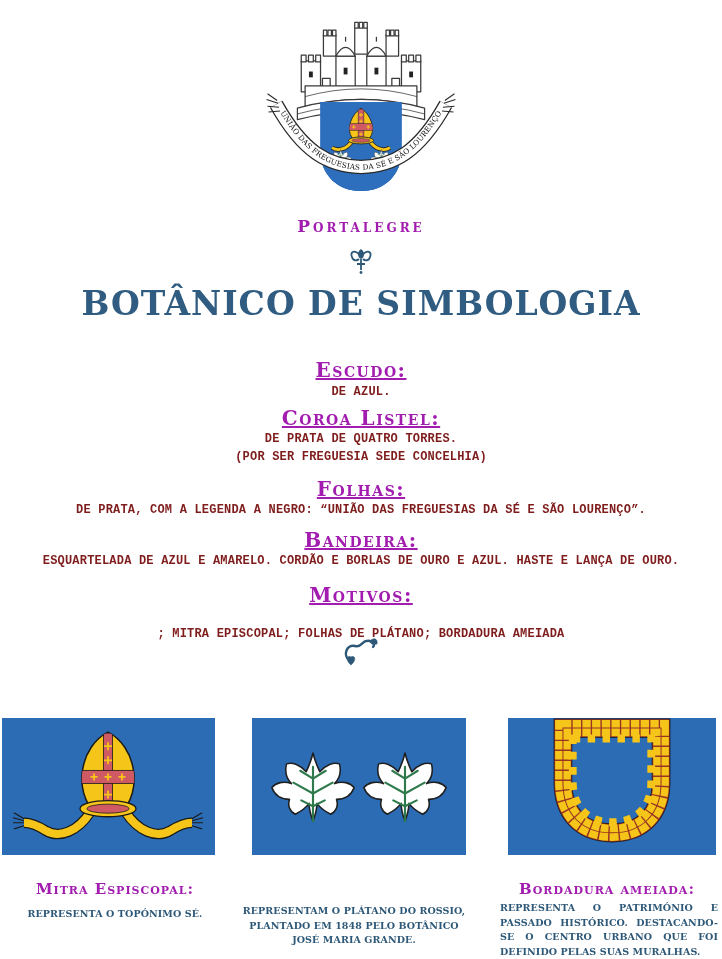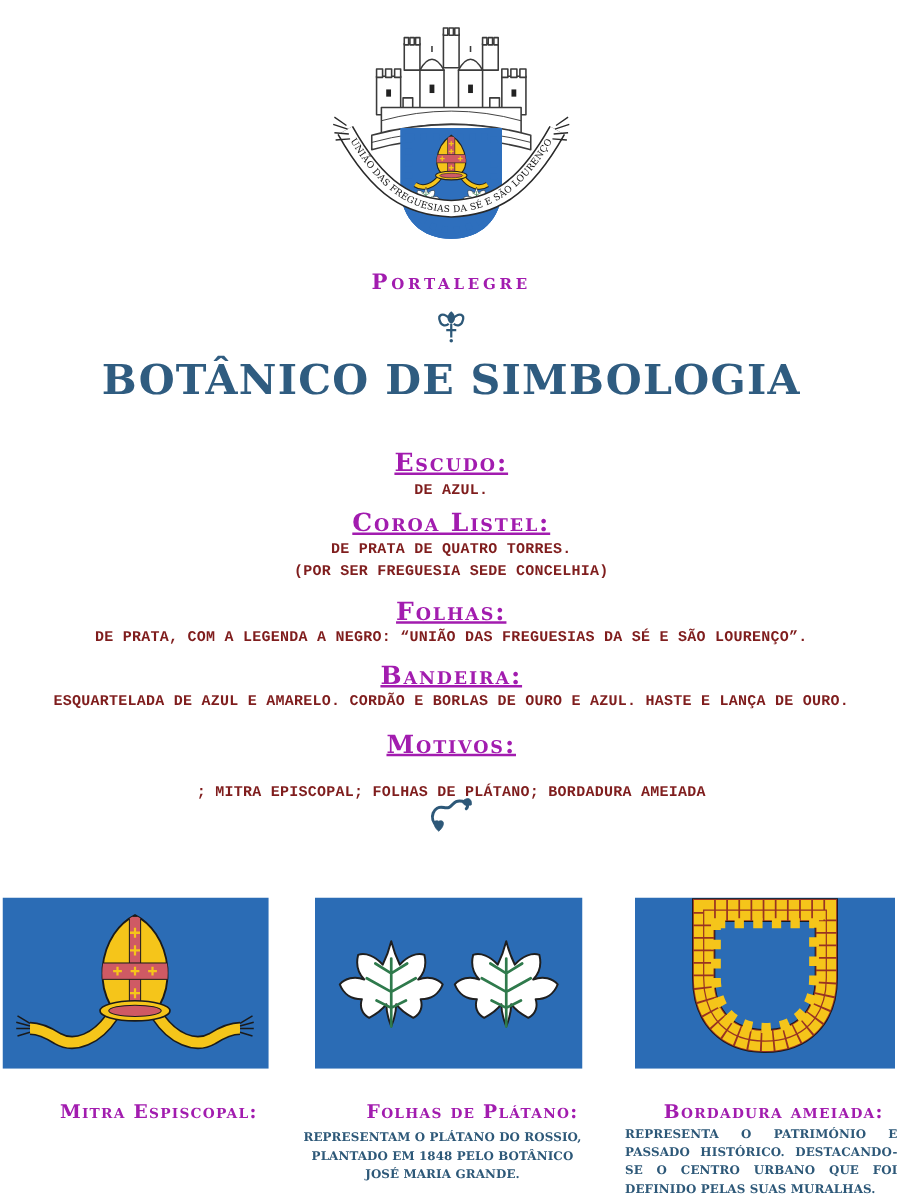--- a/index.html
+++ b/index.html
@@ -16,21 +16,21 @@
   #s2h{top:477px}#s2l0{top:503px}
   #s3h{top:528px}#s3l0{top:554px}
   #s4h{top:583px}#s4l0{top:627px}
   #orn1{top:246px}
   #orn2{top:636px}
   .panel{position:absolute;top:718px;height:137px;}
   #p1{left:2px;width:213px;}
   #p2{left:252px;width:214px;}
   #p3{left:508px;width:208px;}
   .panel svg{display:block;width:100%;height:100%;}
-  .cap{position:absolute;top:880px;text-align:center;font-size:15px;letter-spacing:1px;padding-left:12px;}
+  .cap{position:absolute;top:880px;text-align:center;font-size:15px;letter-spacing:1px;}
   #c1{left:0;width:230px;}
   #c2{left:240px;width:252px;}
   #c3{left:492px;width:230px;}
   .capbody{position:absolute;font-size:9.5px;font-weight:bold;color:#2d5878;line-height:1.55;letter-spacing:0.1px;}
   #b1{left:20px;width:190px;top:907px;text-align:center;}
   #b2{left:236px;width:236px;top:904px;text-align:center;}
   #b3{left:500px;width:218px;top:901px;text-align:justify;}
   #crest{position:absolute;top:6px;left:50%;margin-left:-106px;width:212px;height:186px;}
   .ornament{position:absolute;left:50%;}
   #orn1{margin-left:-12px;}
@@ -234,19 +234,19 @@
       <path id="bp" d="M56,10 L156,10 L156,64 C156,96 136,114 106,114 C76,114 56,96 56,64 Z" fill="none"></path>
       <use href="#bp" stroke="#1a1a1a" stroke-width="19"></use>
       <use href="#bp" stroke="#993322" stroke-width="17.5"></use>
       <use href="#bp" stroke="#f5c51a" stroke-width="16" stroke-dasharray="8.5 1.4"></use>
       <use href="#bp" stroke="#993322" stroke-width="1"></use>
       <path d="M56,10 L156,10 L156,64 C156,96 136,114 106,114 C76,114 56,96 56,64 Z" transform="translate(106,62) scale(0.8) translate(-106,-62)" fill="none" stroke="#f5c51a" stroke-width="10" stroke-dasharray="9.5 9.5"></path>
     </svg>
   </div>
 
   <div class="cap lomb" id="c1">Mitra Espiscopal:</div>
-  <div class="cap lomb" id="c2">Folhas de Plátano:</div>
   <div class="cap lomb" id="c3">Bordadura ameiada:</div>
 
+  <div class="capbody" id="b1">REPRESENTA O TOPÓNIMO SÉ.</div>
   <div class="capbody" id="b2">REPRESENTAM O PLÁTANO DO ROSSIO, PLANTADO EM 1848 PELO BOTÂNICO JOSÉ MARIA GRANDE.</div>
   <div class="capbody" id="b3">REPRESENTA O PATRIMÓNIO E PASSADO HISTÓRICO. DESTACANDO-SE O CENTRO URBANO QUE FOI DEFINIDO PELAS SUAS MURALHAS.</div>
 
 </div>
 
 </body></html>

